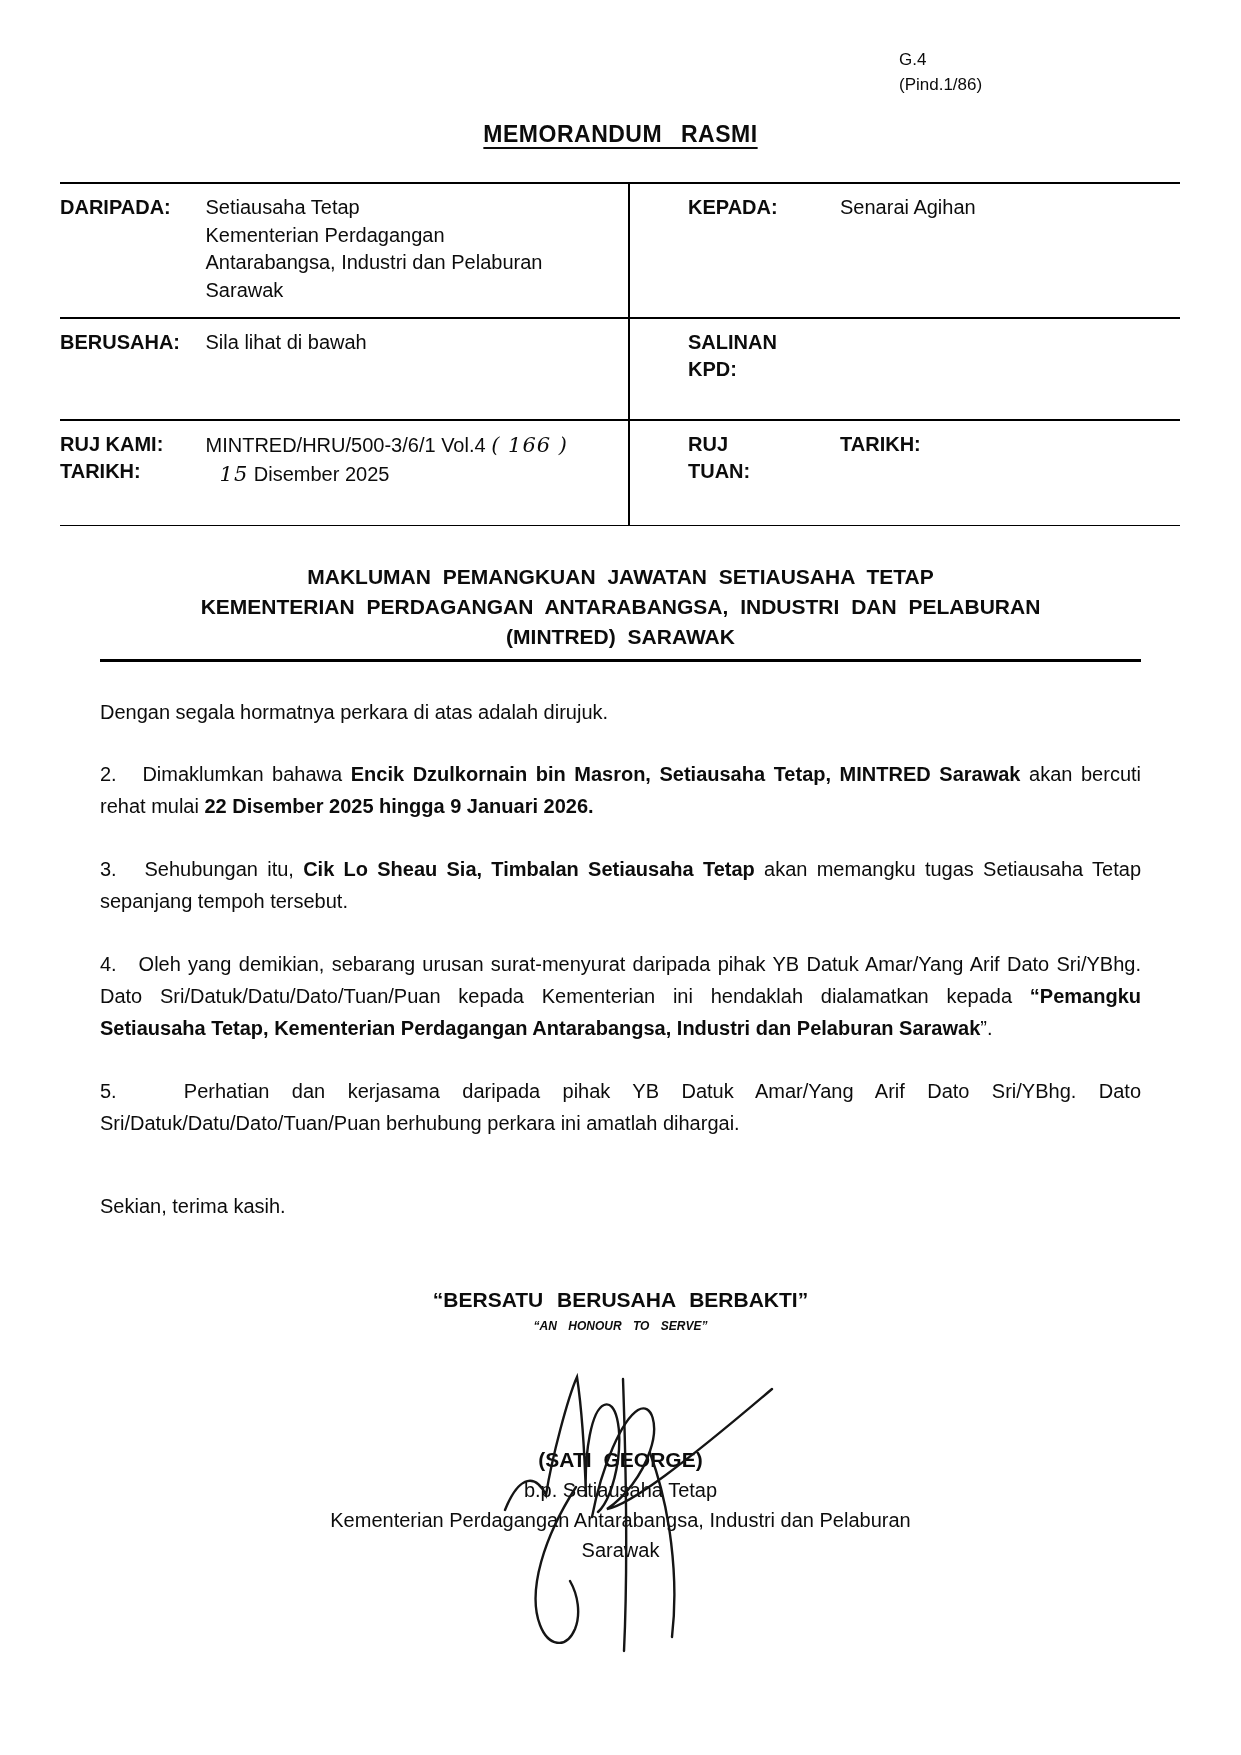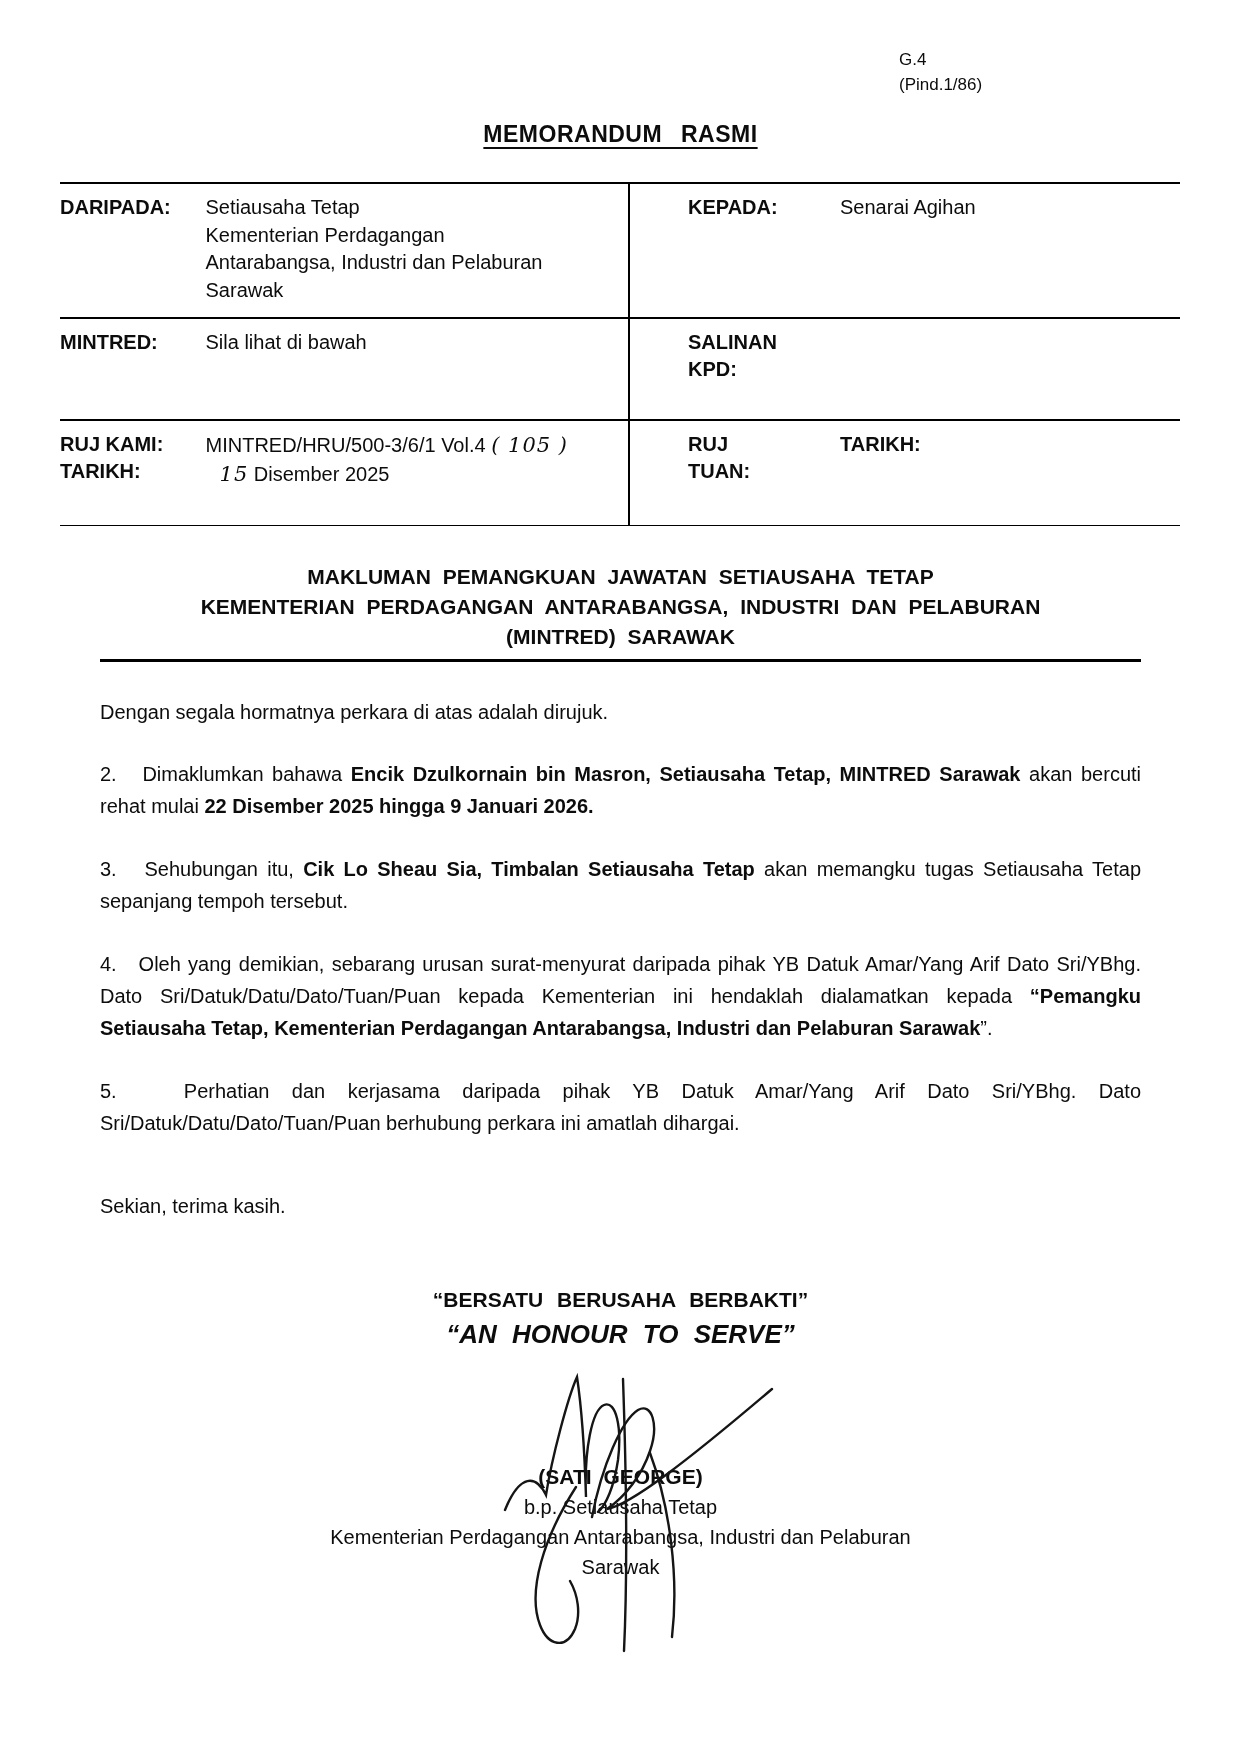--- a/index.html
+++ b/index.html
@@ -54,21 +54,21 @@
 
   
   .bodytext{margin:0 100px;font-size:20px;}
   .bodytext p{margin:30px 0 0;line-height:1.62;text-align:justify;}
   .bodytext p.first{margin-top:34px;text-align:left;}
   .bodytext p.closingline{margin-top:50px;text-align:left;}
 
   
   .closing{position:relative;margin-top:66px;text-align:center;}
   .motto1{font-size:21px;font-weight:bold;word-spacing:8px;}
-  .motto2{font-size:26px;font-weight:bold;font-style:italic;word-spacing:8px;margin-top:7px;}
+  .motto2{font-size:12px;font-weight:bold;font-style:italic;word-spacing:8px;margin-top:7px;}
   .sig-names{margin-top:112px;font-size:20px;line-height:30px;}
   .sig-name{font-weight:bold;font-size:21px;word-spacing:6px;}
   .signature-svg{
     position:absolute;left:480px;top:72px;width:300px;height:300px;
     pointer-events:none;z-index:2;
   }
 </style>
 </head>
 <body>
 
@@ -85,36 +85,36 @@
     <td class="lab">DARIPADA:</td>
     <td class="val">Setiausaha Tetap<br>Kementerian Perdagangan<br>Antarabangsa, Industri dan Pelaburan<br>Sarawak</td>
     <td class="rcell">
       <div class="rflex">
         <div class="rlab">KEPADA:</div>
         <div class="rval">Senarai Agihan</div>
       </div>
     </td>
   </tr>
   <tr class="r2">
-    <td class="lab">MINTRED:</td>
+    <td class="lab">BERUSAHA:</td>
     <td class="val">Sila lihat di bawah</td>
     <td class="rcell">
       <div class="rflex">
         <div class="rlab">SALINAN<br>KPD:</div>
         <div class="rval"></div>
       </div>
     </td>
   </tr>
   <tr class="r3">
     <td class="lab">
       <div>RUJ KAMI:</div>
       <div>TARIKH:</div>
     </td>
     <td class="val">
-      <div><span>MINTRED/HRU/500-3/6/1 Vol.4 </span><span class="hw">( 105 )</span></div>
+      <div><span>MINTRED/HRU/500-3/6/1 Vol.4 </span><span class="hw">( 166 )</span></div>
       <div style="padding-left:14px;"><span class="hw">15</span><span> Disember 2025</span></div>
     </td>
     <td class="rcell">
       <div class="rflex">
         <div class="rlab">RUJ<br>TUAN:</div>
         <div class="rval">
           <span class="b">TARIKH:</span>
           <span></span>
         </div>
       </div>

